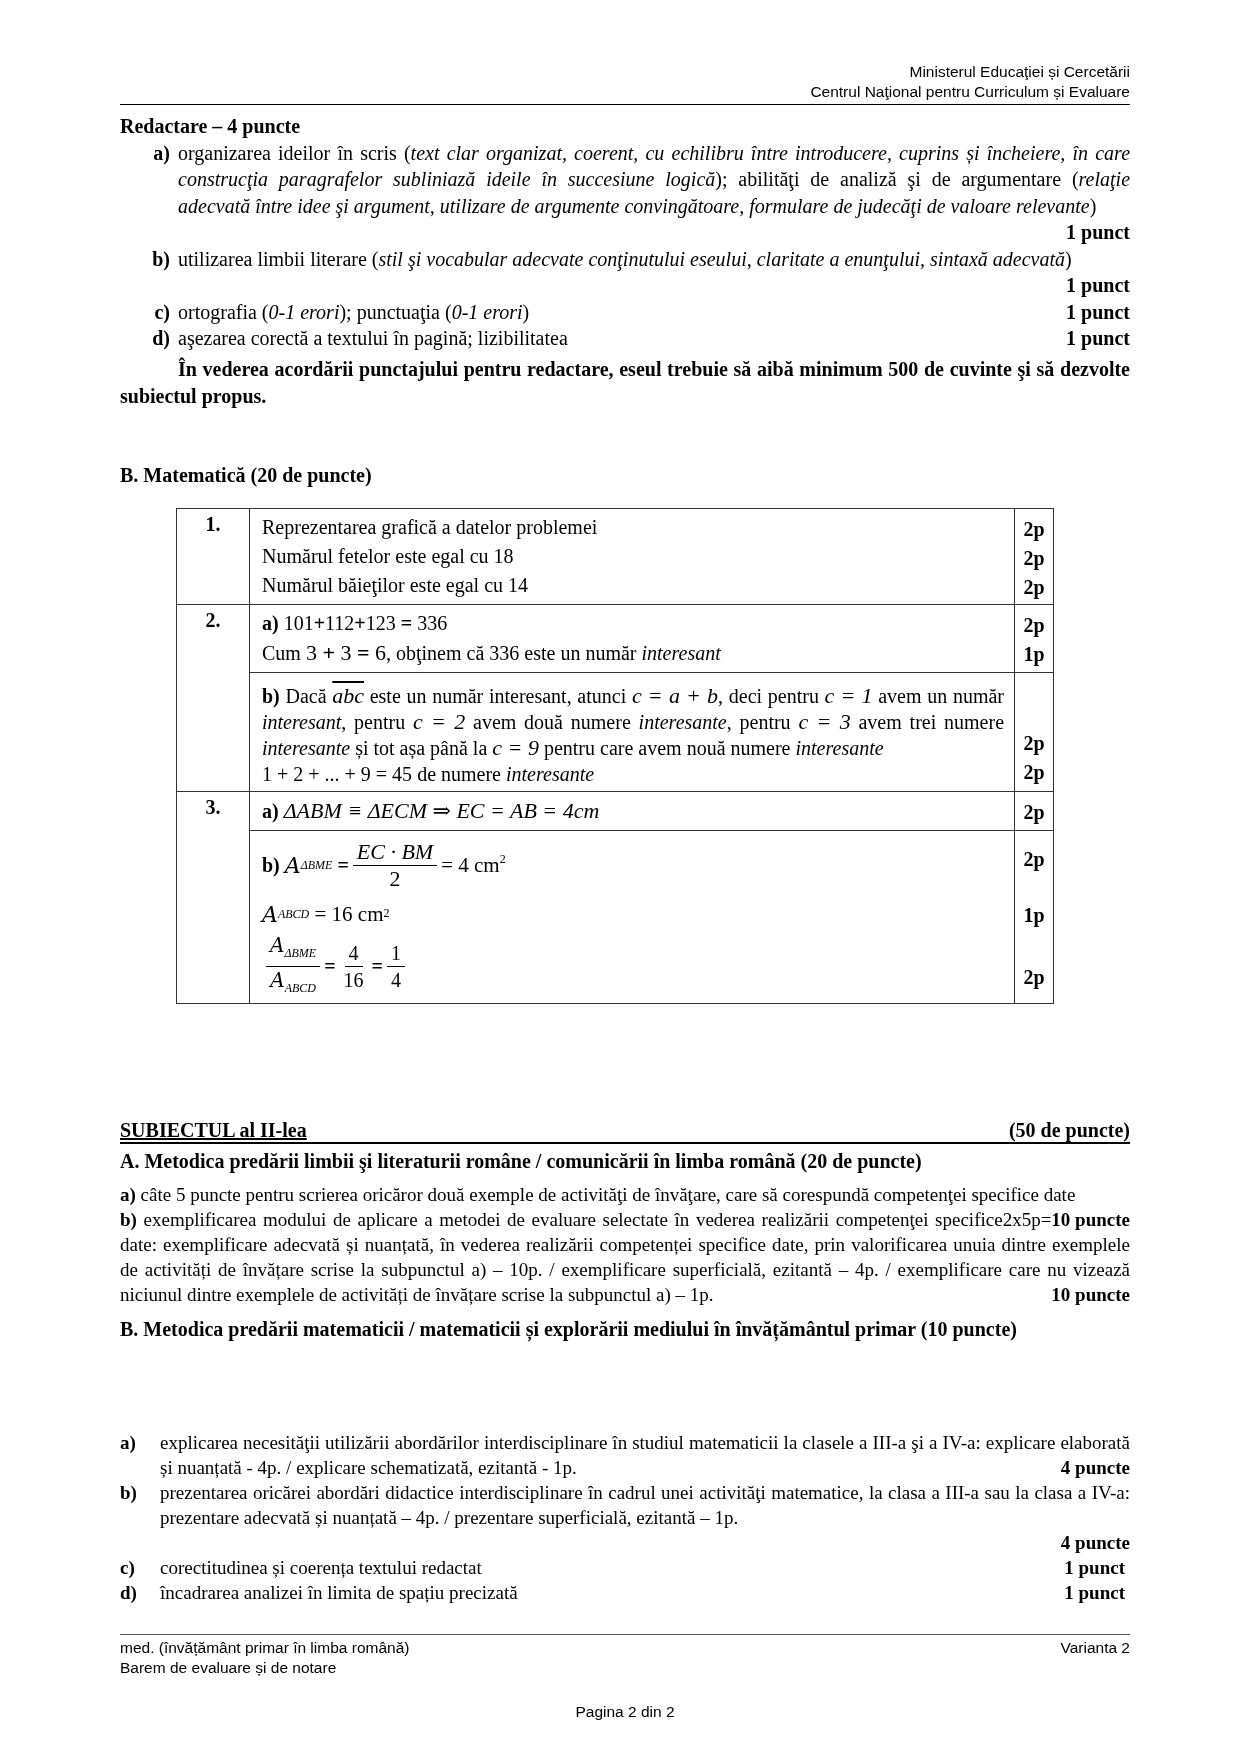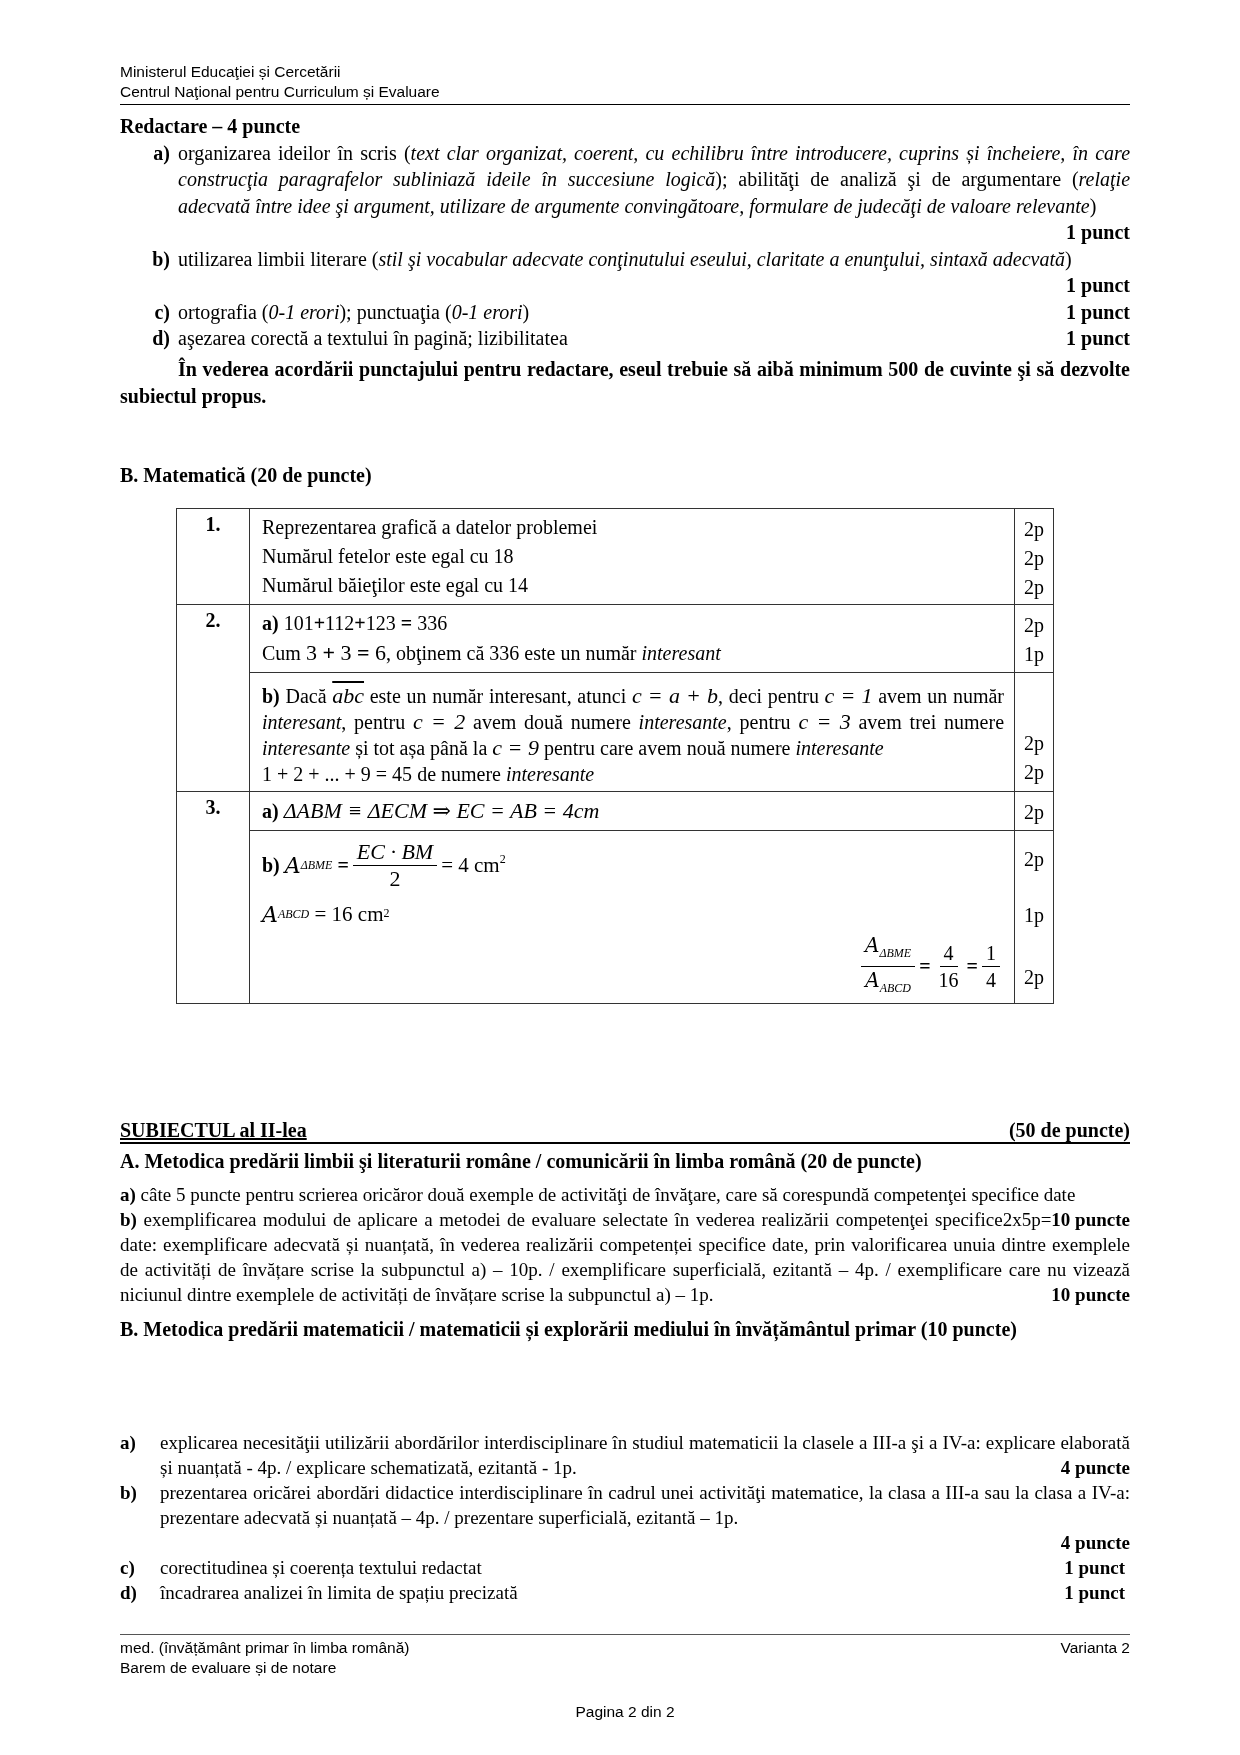--- a/index.html
+++ b/index.html
@@ -1,20 +1,20 @@
 <!DOCTYPE html>
 <html><head>
 <meta charset="utf-8">
 <style>
   html, body { margin: 0; padding: 0; background: #ffffff; }
   body { width: 1240px; height: 1755px; position: relative; overflow: hidden; color: #000; }
   .serif { font-family: "Liberation Serif", "DejaVu Serif", serif; }
   .sans { font-family: "Liberation Sans", "DejaVu Sans", sans-serif; }
 
-  .header { position: absolute; left: 120px; width: 1010px; top: 62px; text-align: left; font-size: 15.5px; line-height: 20px; }
+  .header { position: absolute; left: 120px; width: 1010px; top: 62px; text-align: right; font-size: 15.5px; line-height: 20px; }
   .header-rule { position: absolute; left: 120px; width: 1010px; top: 104px; border-top: 1.5px solid #000; }
 
   .content { position: absolute; left: 120px; width: 1010px; font-size: 20px; line-height: 26.5px; }
   .b { font-weight: bold; }
   .i { font-style: italic; }
   .item { display: flex; }
   .item .lbl { width: 37px; flex: none; font-weight: bold; text-align: right; padding-right: 8px; box-sizing: border-box; width: 58px; }
   .item .txt { flex: 1; text-align: justify; }
   .pts { float: right; font-weight: bold; }
   .rt { text-align: right; font-weight: bold; }
@@ -24,21 +24,21 @@
   #notice { position: absolute; left: 120px; width: 1010px; top: 356px; font-size: 20px; line-height: 26.5px; font-weight: bold; text-align: justify; }
   #notice .indent { display: inline-block; width: 58px; }
 
   #mat-title { position: absolute; left: 120px; top: 464px; font-size: 20px; font-weight: bold; }
 
   
   table.grid { position: absolute; left: 176px; top: 508px; width: 878px; border-collapse: collapse; font-size: 20px; }
   table.grid td { border: 1.5px solid #333; vertical-align: top; padding: 0; }
   td.num { width: 72px; text-align: center; font-weight: bold; padding-top: 4px !important; }
   td.body { padding: 4px 10px 4px 12px !important; line-height: 29px; }
-  td.pt { width: 38px; text-align: center; font-weight: normal; line-height: 29px; padding-top: 6px !important; margin-left: 35px; }
+  td.pt { width: 38px; text-align: center; font-weight: bold; line-height: 29px; padding-top: 6px !important; margin-left: 35px; }
   .math { font-style: italic; }
   .op { font-weight: bold; font-style: normal; }
   .frac { display: inline-flex; flex-direction: column; align-items: center; vertical-align: middle; margin: 0 4px; }
   .frac .n { border-bottom: 1.5px solid #000; padding: 0 4px; line-height: 26px; }
   .frac .d { line-height: 26px; padding: 0 4px; }
   .cal { font-style: italic; font-family: "DejaVu Serif", serif; }
   sub { font-size: 12px; font-style: italic; }
   sup { font-size: 12px; }
   .overline { text-decoration: overline; }
 
@@ -173,21 +173,21 @@
             </span>
         <span style="font-size:21px">= 4 cm</span><sup style="align-self:flex-start; margin-top:8px;">2</sup>
       </div>
       <div style="display:flex; align-items:center; height:42px;">
         <span class="cal" style="font-size:22px">A</span>
             <sub>ABCD</sub>
         <span style="font-size:21px">&nbsp;</span>
             <span style="font-size:21px">= 16 cm</span>
             <sup style="align-self:flex-start; margin-top:6px;">2</sup>
       </div>
-      <div style="display:flex; align-items:center; height:62px;justify-content:flex-end;">
+      <div style="display:flex; align-items:center; height:62px;">
         <span class="frac">
               <span class="n"><span class="cal">A</span><sub>ΔBME</sub></span>
               <span class="d"><span class="cal">A</span><sub>ABCD</sub></span>
             </span>
         <span class="op">=</span>
         <span class="frac">
               <span class="n">4</span>
               <span class="d">16</span>
             </span>
         <span class="op">=</span>

